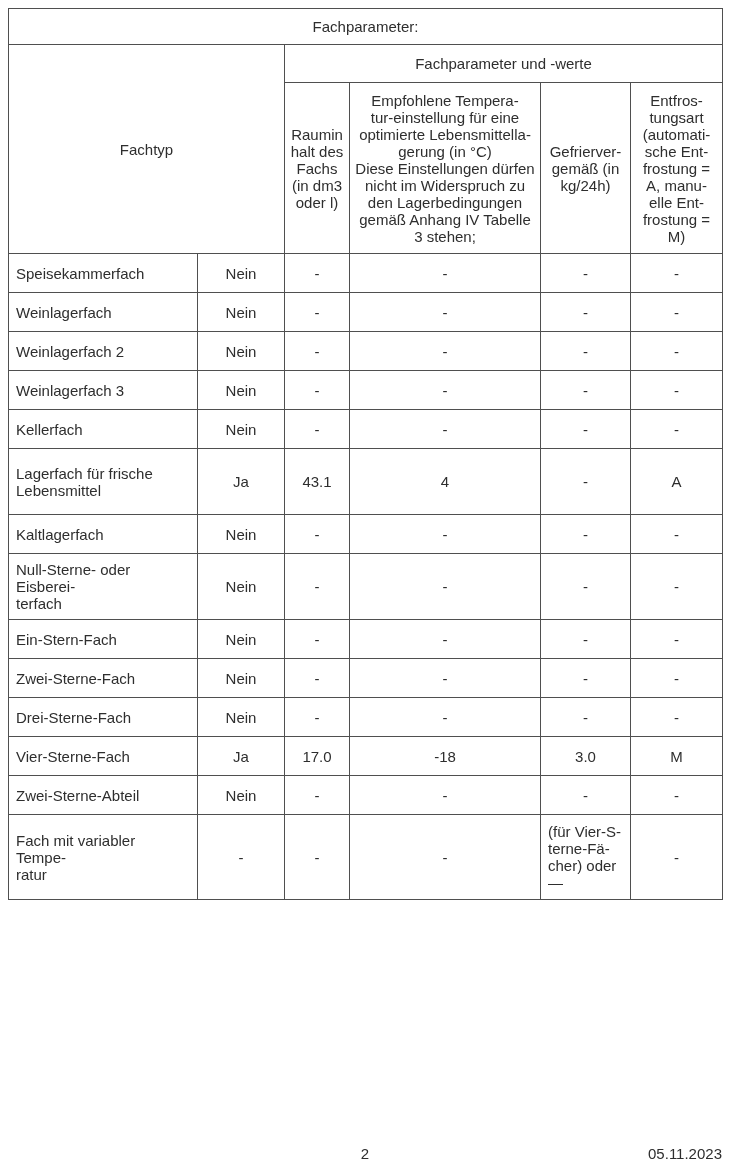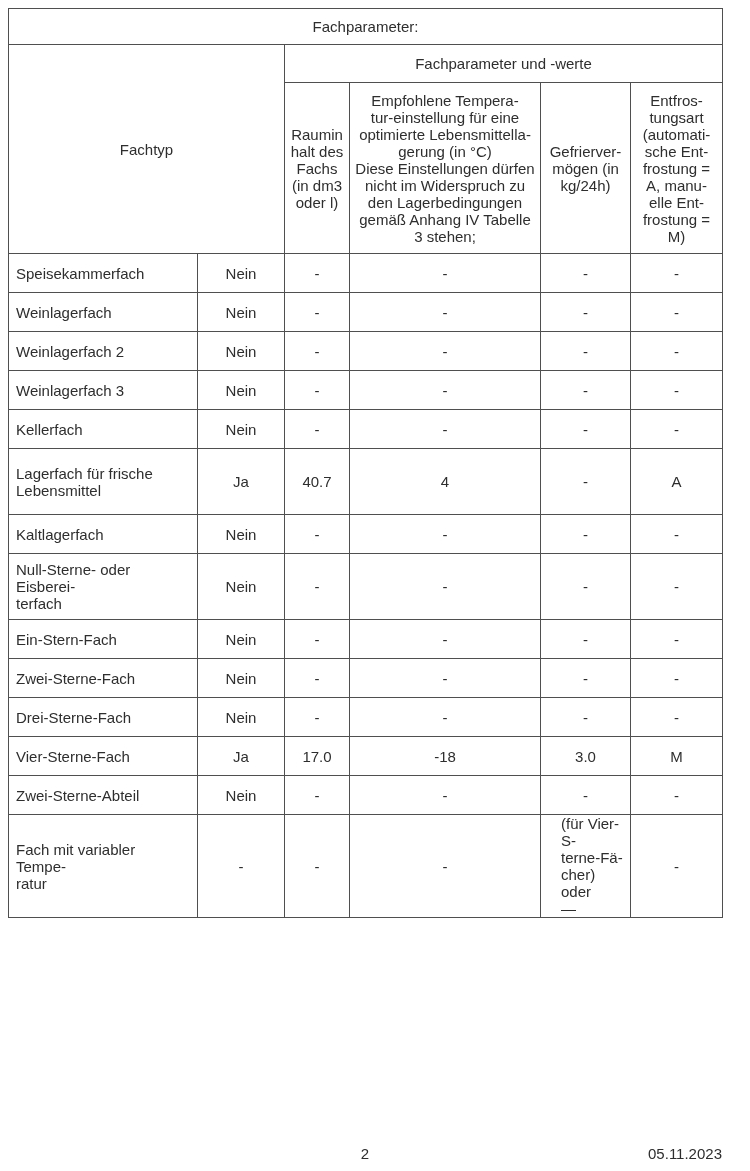--- a/index.html
+++ b/index.html
@@ -51,21 +51,21 @@
   tbody.data tr { height: 39px; }
   tbody.data tr.tall { height: 66px; }
   tbody.data tr.xtall { height: 85px; }
   tbody.data td.name {
     text-align: left;
     padding-left: 7px;
     padding-right: 18px;
   }
   tbody.data tr.xtall td.freezing {
     text-align: left;
-    padding-left: 20px;
+    padding-left: 7px;
     padding-right: 2px;
   }
   .footer {
     position: absolute;
     left: 8px;
     top: 1145px;
     width: 714px;
     height: 20px;
   }
   .footer .page-num {
@@ -109,21 +109,21 @@
         <td class="colhead">Empfohlene Tempera-
 tur-einstellung für eine
 optimierte Lebensmittella-
 gerung (in °C)
 Diese Einstellungen dürfen
 nicht im Widerspruch zu
 den Lagerbedingungen
 gemäß Anhang IV Tabelle
 3 stehen;</td>
         <td class="colhead">Gefrierver-
-mögen (in
+gemäß (in
 kg/24h)</td>
         <td class="colhead">Entfros-
 tungsart
 (automati-
 sche Ent-
 frostung =
 A, manu-
 elle Ent-
 frostung =
 M)</td>
@@ -167,21 +167,21 @@
       <td>Nein</td>
       <td>-</td>
       <td>-</td>
       <td class="freezing">-</td>
       <td>-</td>
     </tr>
         <tr class="tall">
       <td class="name">Lagerfach für frische
 Lebensmittel</td>
       <td>Ja</td>
-      <td>40.7</td>
+      <td>43.1</td>
       <td>4</td>
       <td class="freezing">-</td>
       <td>A</td>
     </tr>
         <tr>
       <td class="name">Kaltlagerfach</td>
       <td>Nein</td>
       <td>-</td>
       <td>-</td>
       <td class="freezing">-</td>

